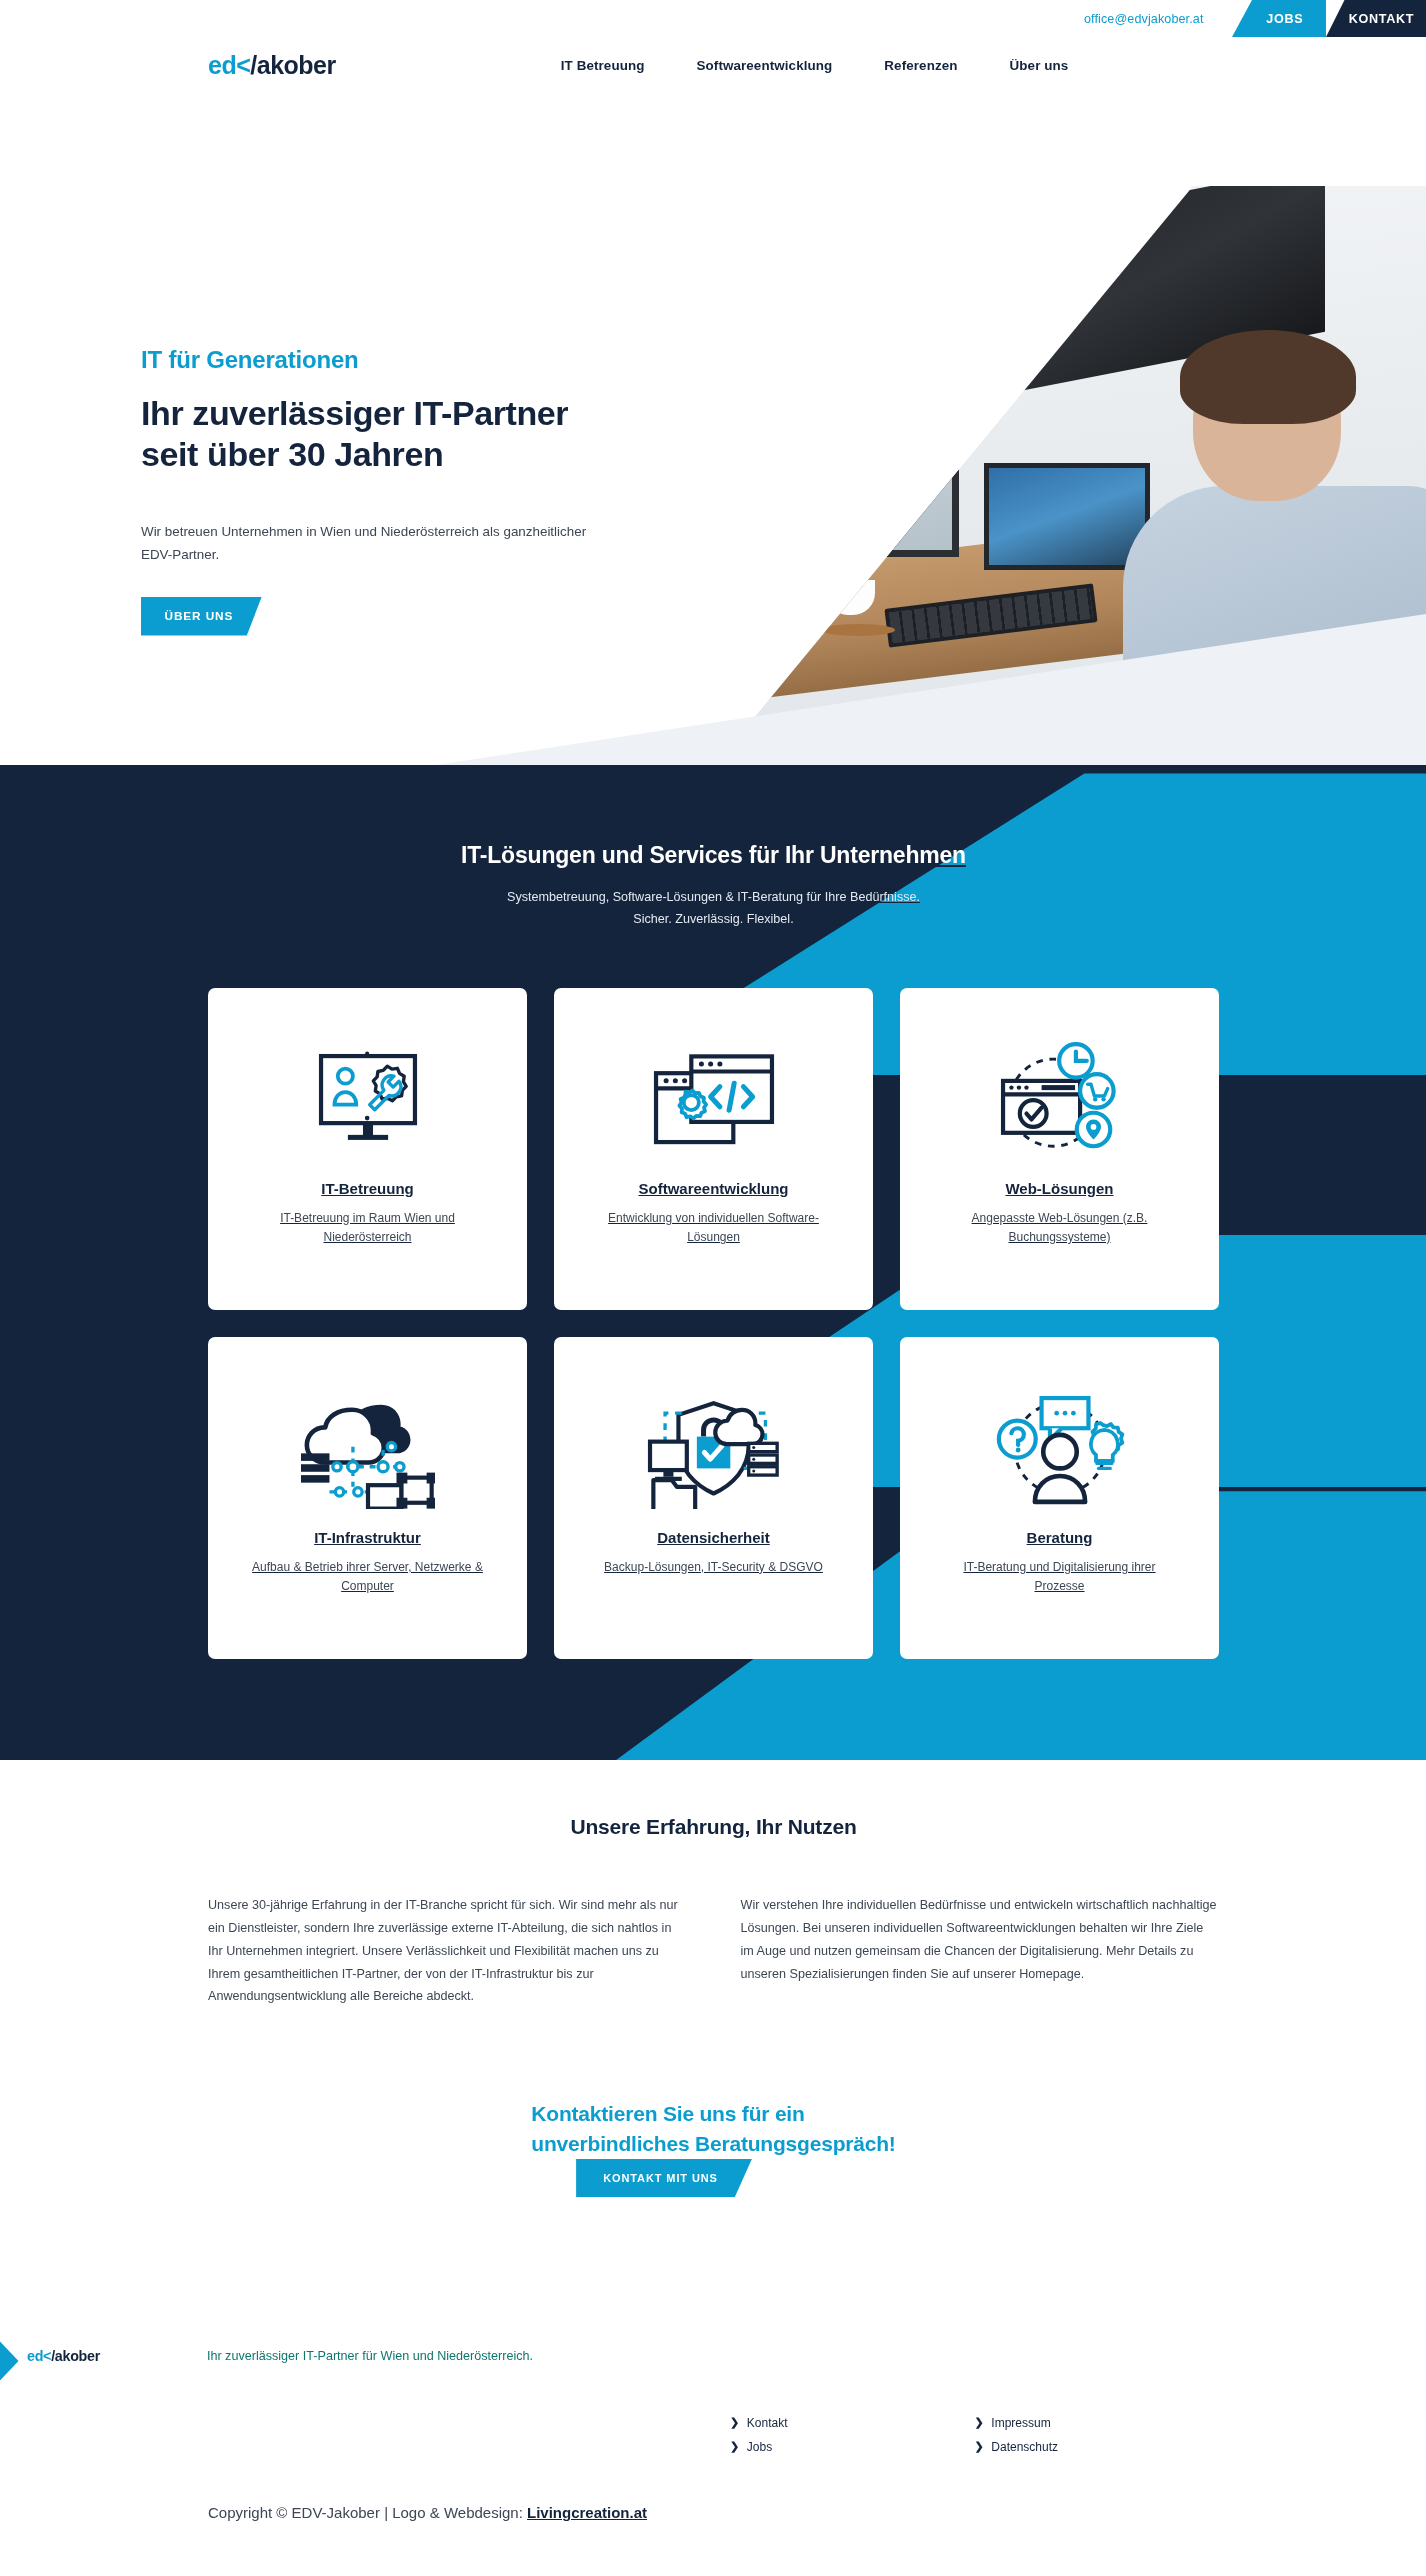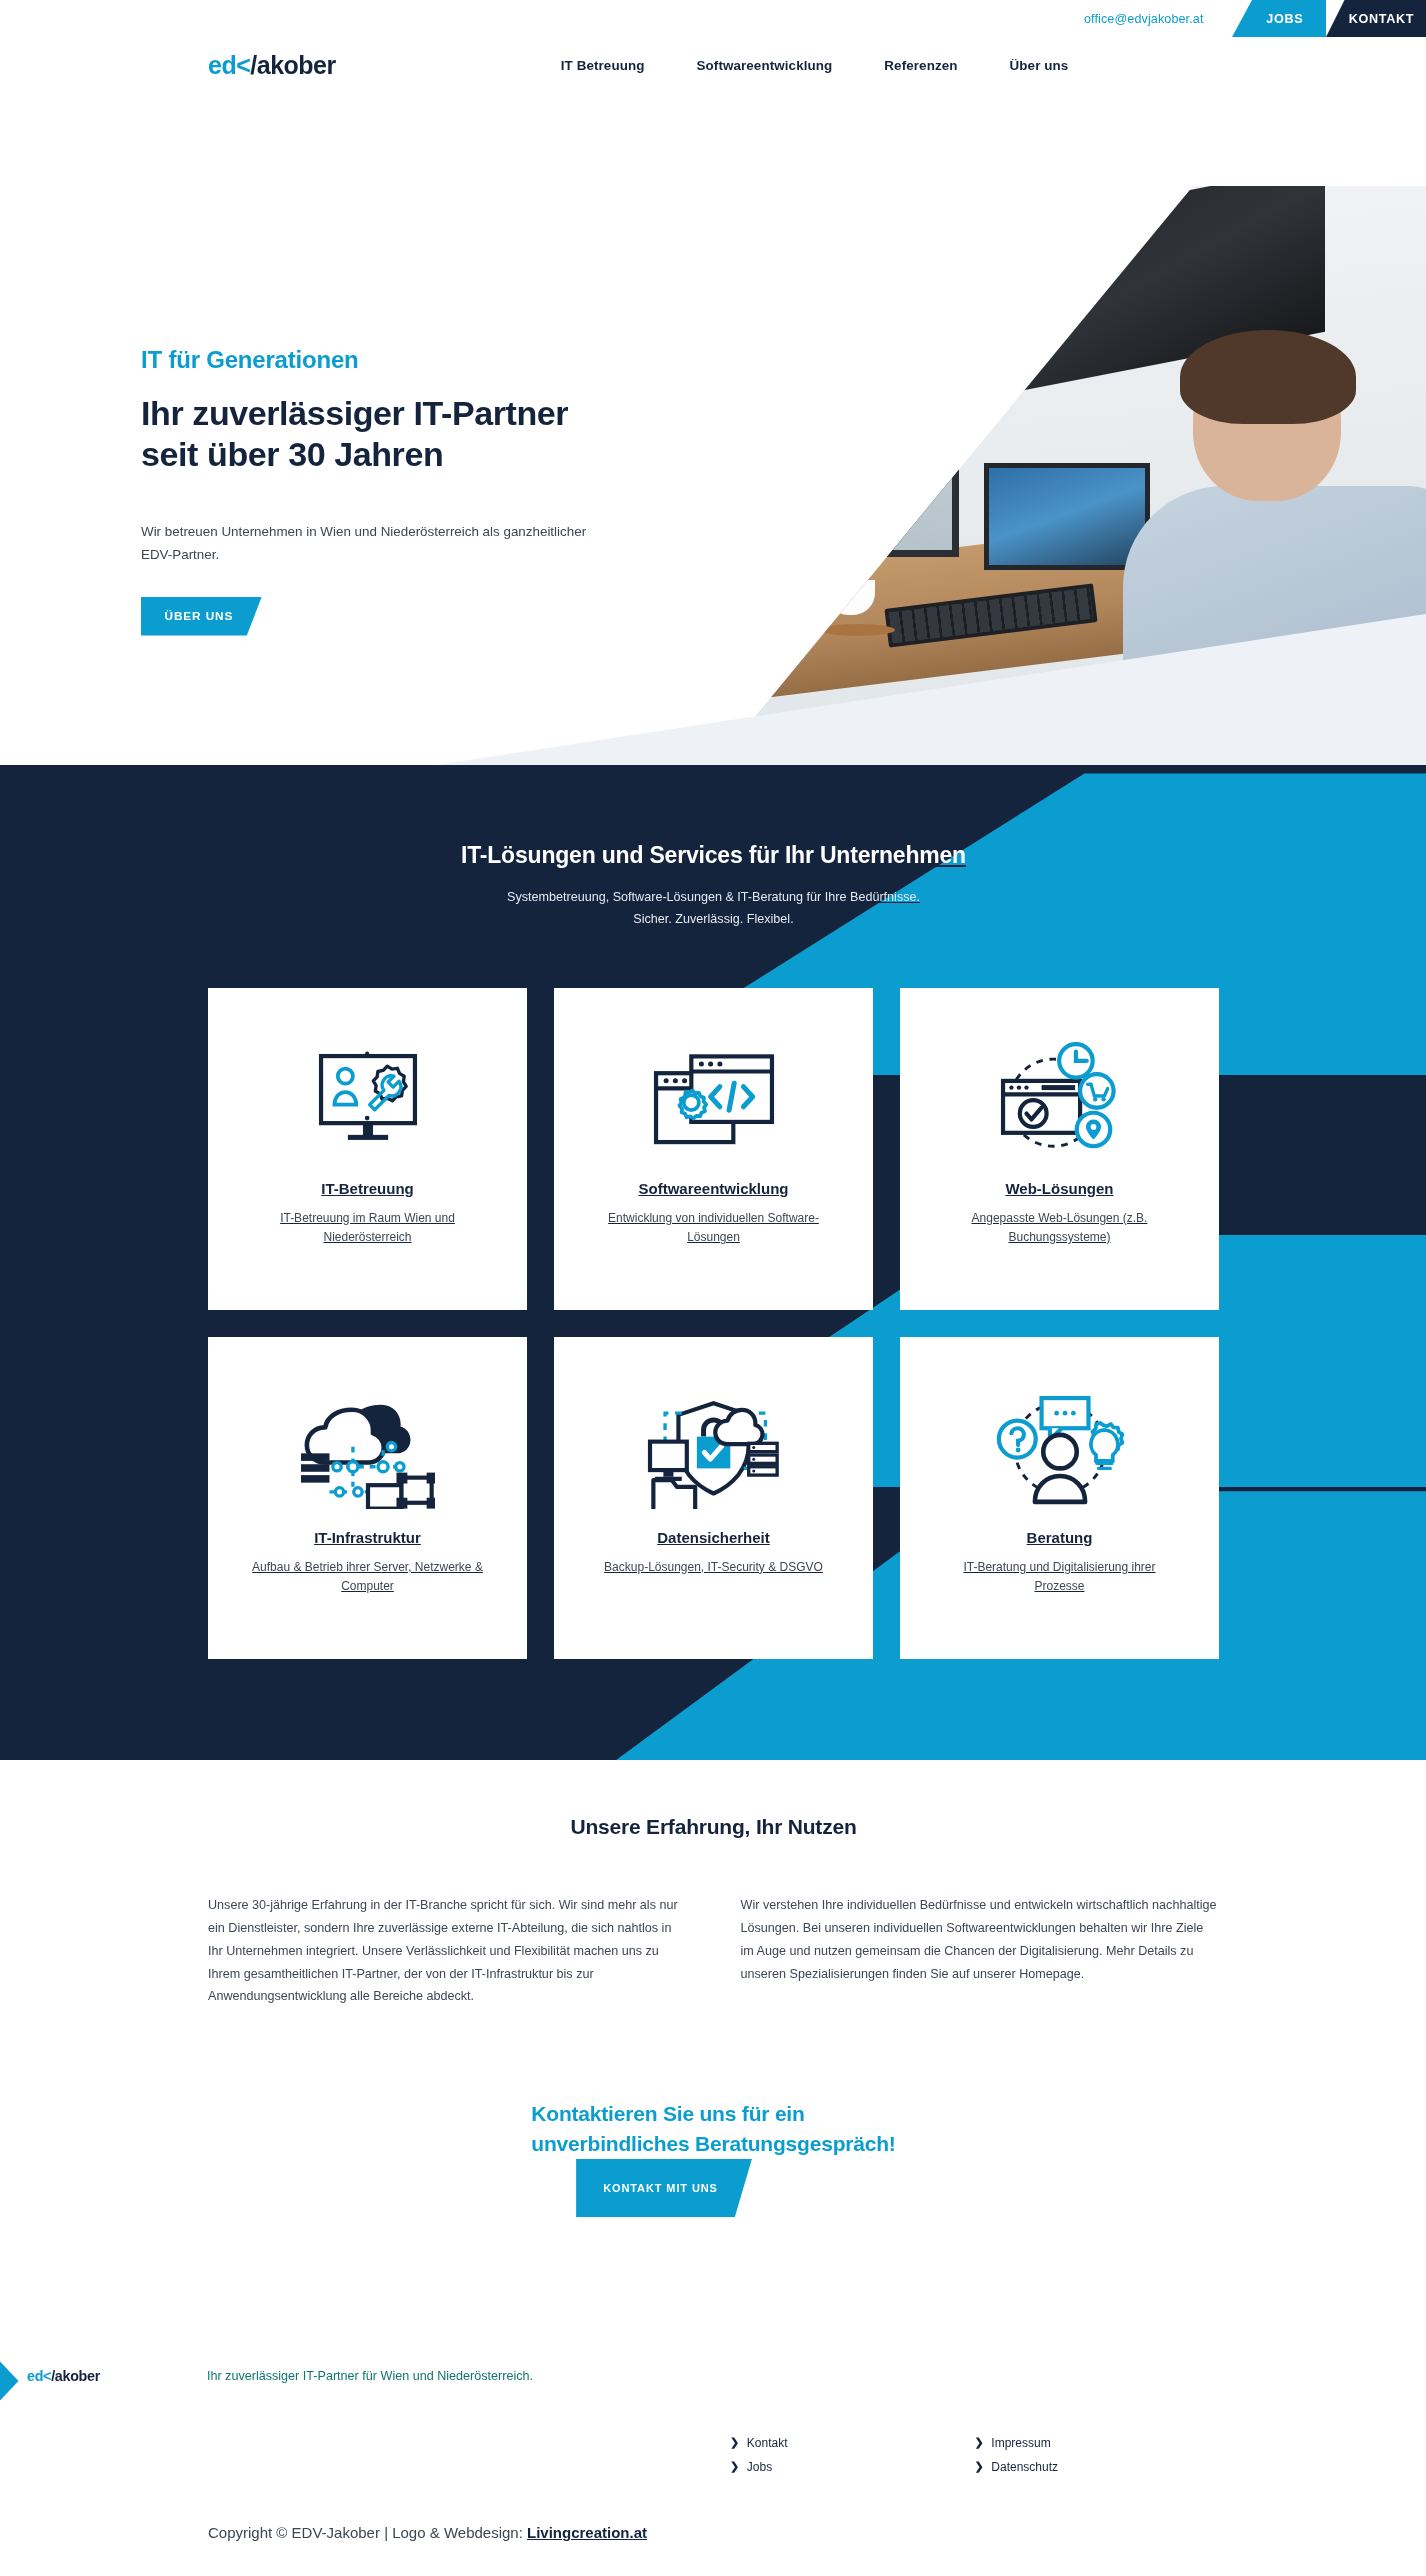--- a/index.html
+++ b/index.html
@@ -246,20 +246,21 @@
     position: relative; z-index: 3;
     width: 1011px; margin: 57px auto 0;
     display: grid; grid-template-columns: repeat(3, 319px);
     gap: 27px 27px; justify-content: center;
   }
   .card {
     background: #fff; height: 322px;
     display: flex; flex-direction: column; align-items: center;
     padding: 39px 25px 25px;
     text-align: center;
+    border-radius: 7px;
   }
   .card-icon { height: 148px; display: flex; align-items: center; justify-content: center; }
   .card-title {
     color: #14243d; font-size: 15px; font-weight: 800; margin-top: 5px;
   }
   .card-text {
     margin-top: 11.8px; color: #3d4654; font-size: 12px; line-height: 1.62;
     max-width: 243px;
   }
 
@@ -281,21 +282,21 @@
     display: flex; align-items: center; justify-content: space-between;
     padding-bottom: 126px;
     flex-direction: column;
   }
   .cta-text {
     color: #0b9dcf; font-size: 21px; font-weight: 800;
     line-height: 1.42; letter-spacing: -0.2px; max-width: 504px;
   }
   .cta-btn {
     display: inline-flex; align-items: center;
-    height: 58px; padding: 0 34px 0 27px;
+    height: 38px; padding: 0 34px 0 27px;
     background: #0b9dcf; color: #fff;
     font-size: 11px; font-weight: 700; letter-spacing: 0.9px;
     text-decoration: none;
     clip-path: polygon(0 0, 100% 0, calc(100% - 17px) 100%, 0 100%);
     margin-right: 99px;
   }
 
   
   .footer { background: #fff; position: relative; padding-bottom: 34px; }
   .foot-arrow {

